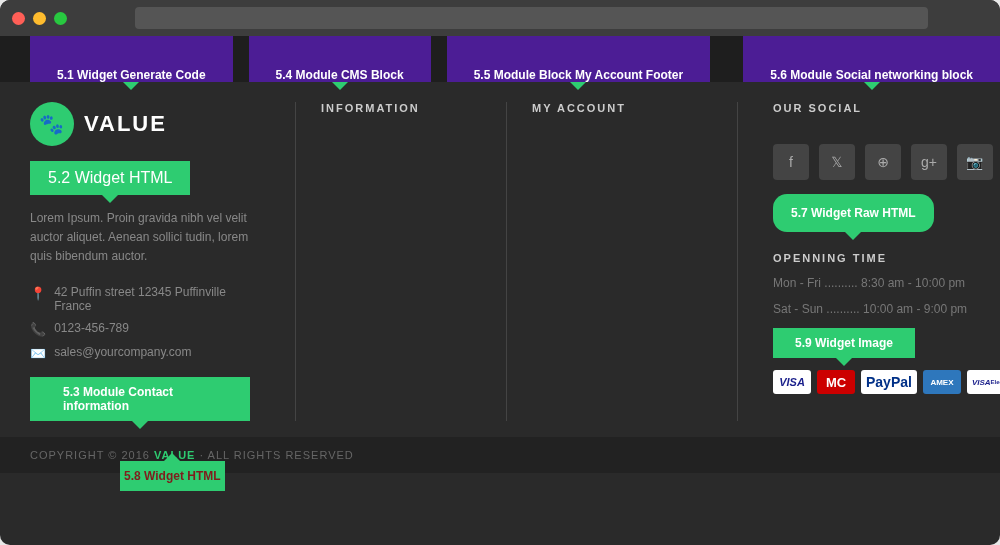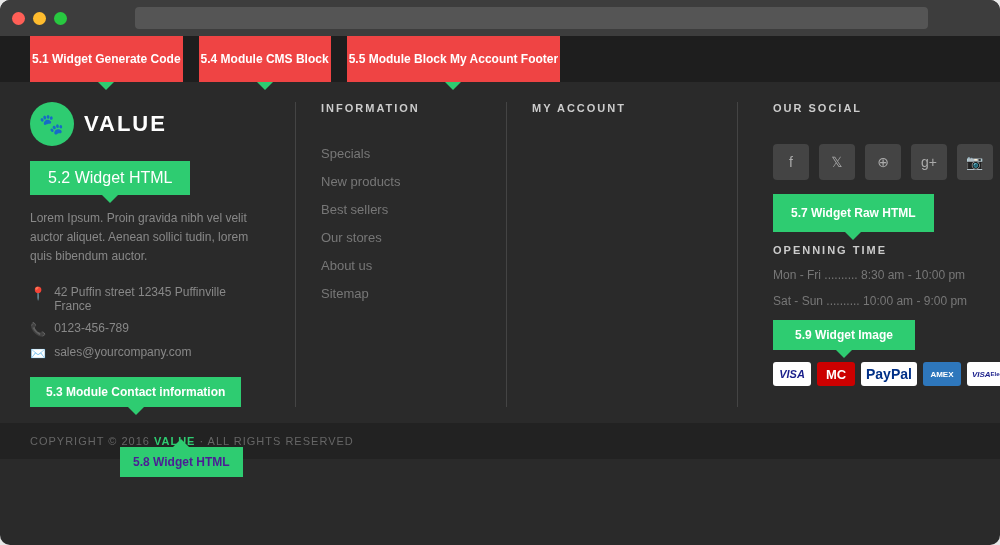--- a/index.html
+++ b/index.html
@@ -32,27 +32,27 @@
     .widget-tabs {
       display: flex;
       align-items: stretch;
       gap: 0;
       background: #1e1e1e;
       padding: 0;
       position: relative;
       height: 46px;
     }
     .widget-tab {
-      background: #ef4444;
+      background: #4c1d95;
       color: #fff;
       font-size: 12px;
       font-weight: bold;
-      padding: 0 2px;
-      display: flex;
-      align-items: center;
+      padding: 0 27px;
+      display: flex;
+      align-items: flex-end;
       cursor: pointer;
       position: relative;
       white-space: nowrap;
     }
     .widget-tab::after {
       content: '';
       position: absolute;
       bottom: -8px;
       left: 50%;
       transform: translateX(-50%);
@@ -121,21 +121,21 @@
       color: #888;
       font-size: 13px;
       margin-top: 1px;
       flex-shrink: 0;
     }
     .widget-badge {
       background: #2ecc71;
       color: white;
       font-size: 12px;
       font-weight: bold;
-      padding: 8px 16px;
+      padding: 8px 33px;
       display: inline-block;
       cursor: pointer;
       margin-top: 12px;
       position: relative;
     }
     .widget-badge::after {
       content: '';
       position: absolute;
       bottom: -8px;
       left: 50%;
@@ -247,22 +247,23 @@
 
     
     .raw-html-badge {
       background: #2ecc71;
       color: white;
       font-size: 12px;
       font-weight: bold;
       padding: 12px 18px;
       display: inline-block;
       cursor: pointer;
-      margin-bottom: 12px;
-      position: relative;
+      margin-bottom: 20px;
+      position: relative;
+      border-radius: 14px;
     }
     .raw-html-badge::after {
       content: '';
       position: absolute;
       bottom: -8px;
       left: 50%;
       transform: translateX(-50%);
       width: 0;
       height: 0;
       border-left: 8px solid transparent;
@@ -309,24 +310,24 @@
       justify-content: center;
       min-width: 38px;
     }
     .visa-card { color: #1a1f8b; font-size: 11px; font-style: italic; font-weight: 900; }
     .paypal-card { color: #003087; font-size: 14px; font-weight: 900; }
     .amex-card { color: #2e77bc; font-size: 8px; font-weight: 900; }
 
     
     .bottom-widget-badge {
       background: #2ecc71;
-      color: #4c1d95;
-      font-size: 12px;
-      font-weight: bold;
-      padding: 8px 13px;
+      color: #7f1d1d;
+      font-size: 12px;
+      font-weight: bold;
+      padding: 8px 4px;
       display: inline-block;
       cursor: pointer;
       position: absolute;
       bottom: -18px;
       left: 120px;
       z-index: 5;
     }
     .bottom-widget-badge::before {
       content: '';
       position: absolute;
@@ -384,20 +385,23 @@
   <div class="widget-tabs">
     <div class="widget-tab tab1">
       <span>5.1 Widget Generate Code</span>
     </div>
     <div class="widget-tab" style="margin-left:16px;">
       <span>5.4 Module CMS Block</span>
     </div>
     <div class="widget-tab" style="margin-left:16px;">
       <span>5.5 Module Block My Account Footer</span>
     </div>
+    <div class="widget-tab tab4">
+      <span>5.6 Module Social networking block</span>
+    </div>
   </div>
 
   <div class="footer-body">
 
     <div class="col-logo">
       <div class="logo-area">
         <div class="logo-icon">
           <span>🐾</span>
         </div>
         <div class="logo-text">VALUE</div>
@@ -420,28 +424,20 @@
         <span>sales@yourcompany.com</span>
       </div>
 
       <div class="widget-badge" style="margin-top:8px;">5.3 Module Contact information</div>
     </div>
 
     <div class="col-divider"></div>
 
     <div class="col-info">
       <div class="col-title">INFORMATION</div>
-      <ul class="nav-list">
-        <li><a href="#">Specials</a></li>
-        <li><a href="#">New products</a></li>
-        <li><a href="#">Best sellers</a></li>
-        <li><a href="#">Our stores</a></li>
-        <li><a href="#">About us</a></li>
-        <li><a href="#">Sitemap</a></li>
-      </ul>
     </div>
 
     <div class="col-divider"></div>
 
     <div class="col-account">
       <div class="col-title">MY ACCOUNT</div>
     </div>
 
     <div class="col-divider"></div>
 

